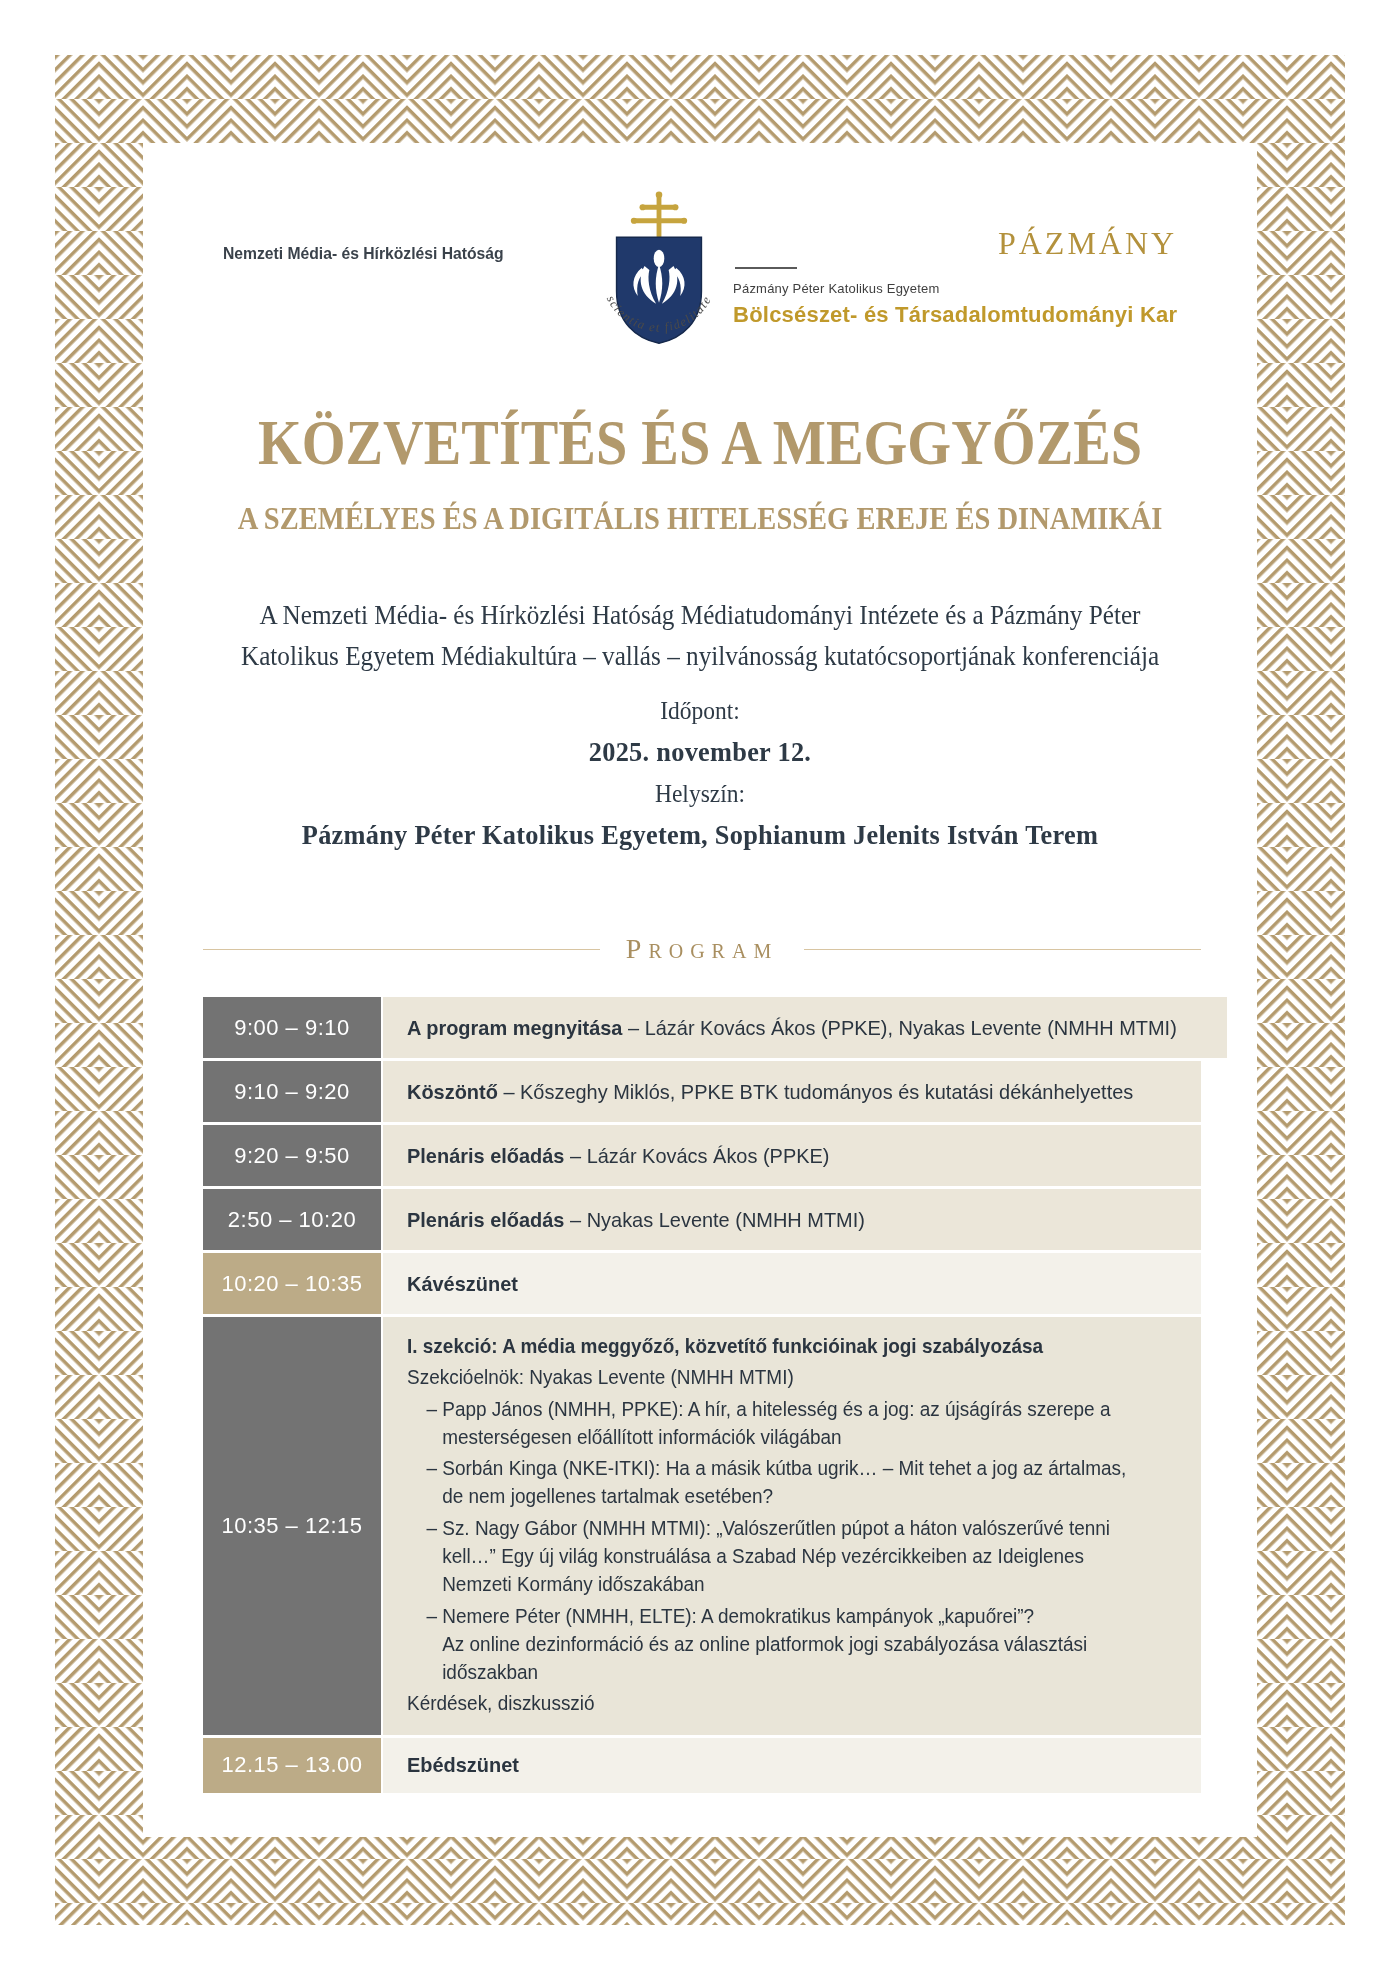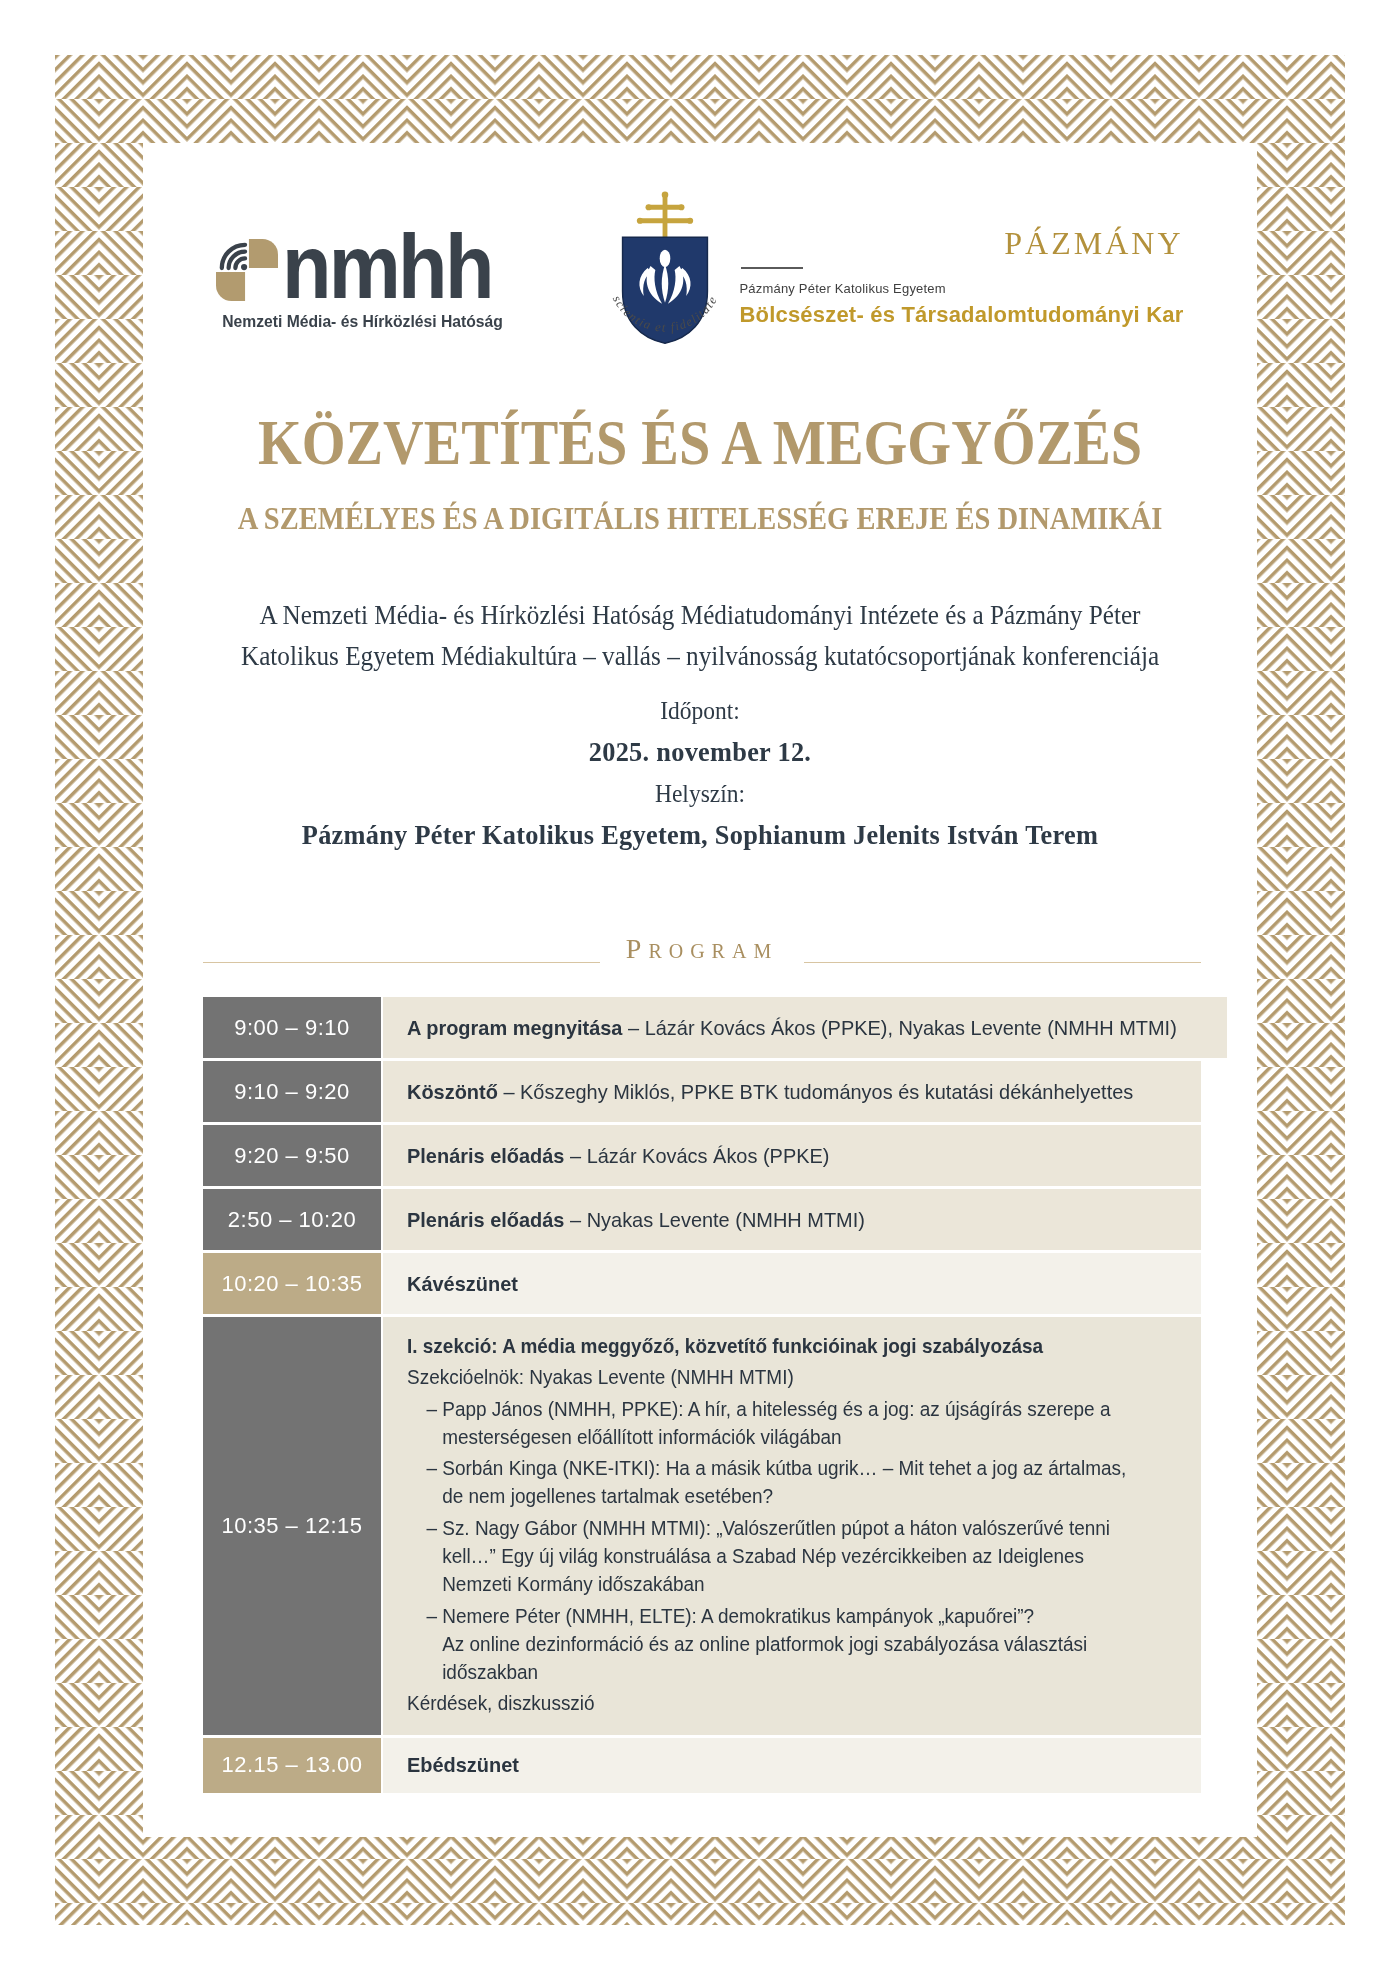--- a/index.html
+++ b/index.html
@@ -34,21 +34,21 @@
             transform:scaleX(.92);line-height:1;}
   .description{position:absolute;top:450px;left:0;width:100%;margin:0;text-align:center;
                font-family:"Liberation Serif",serif;font-size:28px;color:#2e3a46;line-height:1.45;
                white-space:pre-line;transform:scaleX(.9);}
   .meta{position:absolute;top:552px;left:0;width:100%;text-align:center;
         font-family:"Liberation Serif",serif;color:#2e3a46;transform:scaleX(.94);}
   .meta-label{font-size:25px;margin-bottom:11px;}
   .meta-value{font-size:28px;font-weight:700;margin-bottom:12px;letter-spacing:.3px;}
 
   
-  .program-heading{position:absolute;top:790px;left:58px;right:54px;display:flex;align-items:flex-end;gap:26px;}
+  .program-heading{position:absolute;top:790px;left:58px;right:54px;display:flex;align-items:center;gap:26px;}
   .ph-line{flex:1;height:1px;background:#d8c5a2;}
   .ph-text{font-family:"Liberation Serif",serif;font-variant:small-caps;font-size:28px;
            letter-spacing:7px;color:#a98f60;line-height:1;}
 
   
   .table{position:absolute;top:852px;left:58px;right:54px;}
   .row{display:flex;margin-bottom:3px;}
   .time{width:178px;flex:none;background:#737373;color:#ffffff;display:flex;align-items:center;
         justify-content:center;font-size:22px;letter-spacing:.5px;}
   .cell{flex:1;margin-left:2px;background:#ebe6d9;display:flex;align-items:center;
@@ -87,33 +87,20 @@
       </pattern>
     </defs>
     <path fill="url(#diam)" fill-rule="evenodd" d="M0,0 H1290 V1870 H0 Z M88,88 V1782 H1202 V88 Z"></path>
   </svg>
 
   <div class="content">
 
     <div class="logos">
 
       <div class="nmhh-block">
-        <div class="nmhh-row">
-          <svg width="62" height="62" viewBox="0 0 64 64" aria-hidden="true">
-            <path d="M34,0 h14 a16,16 0 0 1 16,16 v14 h-30 z" fill="#b29b6f"></path>
-            <path d="M0,34 h30 v30 h-14 a16,16 0 0 1 -16,-16 z" fill="#b29b6f"></path>
-            <g stroke="#3a424b" stroke-width="4.4" fill="none" stroke-linecap="round">
-              <path d="M20,30 A10,10 0 0 1 30,20"></path>
-              <path d="M13,30 A17,17 0 0 1 30,13"></path>
-              <path d="M6,30 A24,24 0 0 1 30,6"></path>
-            </g>
-            <circle cx="29" cy="29" r="3.2" fill="#3a424b"></circle>
-          </svg>
-          <div class="nmhh-word">nmhh</div>
-        </div>
         <div class="nmhh-tag">Nemzeti Média- és Hírközlési Hatóság</div>
       </div>
 
       <div class="ppke-block">
         <svg width="116" height="164" viewBox="0 0 120 170" aria-hidden="true">
           <g stroke="#c6a43e" stroke-width="5" stroke-linecap="round" fill="none">
             <path d="M60,8 V52"></path>
             <path d="M43,21 H77"></path>
             <path d="M34,35 H86"></path>
           </g>

